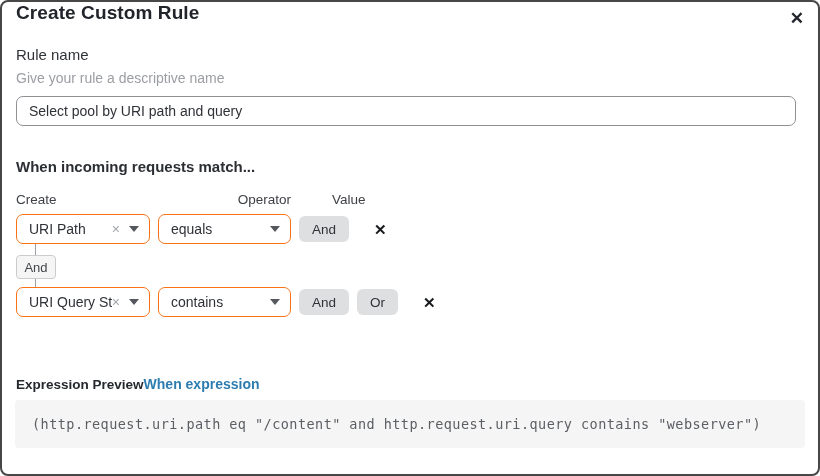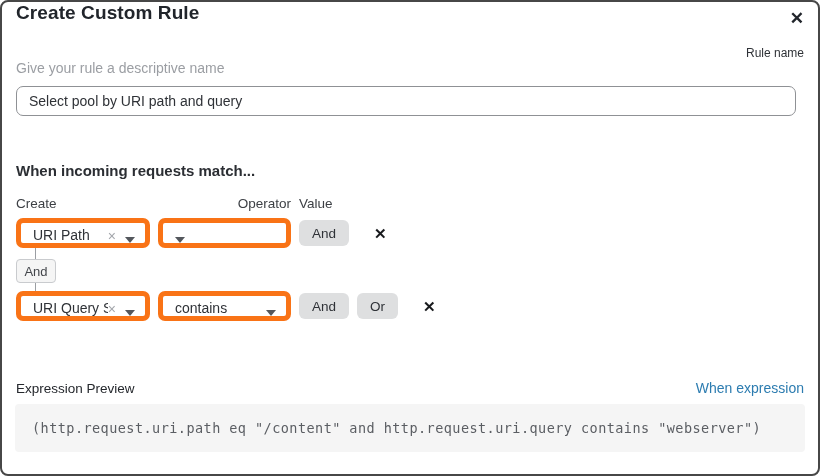--- a/index.html
+++ b/index.html
@@ -31,70 +31,70 @@
     padding: 2px;
   }
   .dialog-title {
     font-size: 19px;
     font-weight: 700;
     color: #21252b;
     letter-spacing: 0.1px;
   }
   .rule-name-label {
     margin-top: 22px;
-    font-size: 12px;
-    color: #2f3237;
-    text-align: right;
+    font-size: 15px;
+    color: #2f3237;
   }
   .rule-name-helper {
+    margin-top: 7px;
     font-size: 14px;
     color: #9b9ea3;
   }
   .text-input {
     height: 30px;
     border: 1px solid #8f9195;
     border-radius: 7px;
     padding: 8px 12px;
     font-size: 14px;
     color: #2f3237;
     font-family: "Liberation Sans", sans-serif;
     background: #fff;
     outline: none;
     width: 100%;
   }
   .rule-name-input { margin-top: 10px; width: calc(100% - 8px); display: block; }
   .match-heading {
-    margin-top: 46px;
+    margin-top: 32px;
     font-size: 15px;
     font-weight: 700;
     color: #2b2e33;
   }
   .labels-row {
     display: flex;
     gap: 8px;
     margin-top: 17px;
     font-size: 13.5px;
     color: #3d4045;
   }
   .label-field { width: 134px; }
   .label-operator { width: 133px; text-align: right; }
-  .label-value { flex: 1; }
+  .label-value { flex: 1; margin-left: 33px; }
   .condition-row {
     display: flex;
     gap: 8px;
     align-items: center;
     margin-top: 7px;
   }
   .select-box {
     height: 30px;
-    border: 5px solid #f97316;
+    border: 1px solid #f97316;
     border-radius: 7px;
     background: #fff;
     display: flex;
-    align-items: flex-end;
+    align-items: center;
     padding: 0 10px 0 12px;
     font-size: 14px;
     color: #2f3237;
     cursor: pointer;
     flex-shrink: 0;
   }
   .field-select { width: 134px; }
   .operator-select { width: 133px; }
   .select-text { flex: 1; white-space: nowrap; overflow: hidden; }
   .tag-remove {
@@ -158,22 +158,23 @@
     display: flex;
     align-items: center;
     justify-content: center;
     font-size: 13px;
     color: #43464b;
     cursor: pointer;
   }
   .expression-header {
     margin-top: 59px;
     display: flex;
-    justify-content: space-between;
-    align-items: center;
+    justify-content: flex-start;
+    align-items: center;
+    font-weight: bold;
   }
   .expression-label {
     font-size: 13.5px;
     color: #25282d;
   }
   .edit-expression-link {
     font-size: 14px;
     color: #2c7cb0;
     text-decoration: none;
     cursor: pointer;
@@ -214,20 +215,21 @@
     <div class="label-value">Value</div>
   </div>
 
   <div class="condition-row">
     <div class="select-box field-select">
       <span class="select-text">URI Path</span>
       <span class="tag-remove">×</span>
       <span class="caret"></span>
     </div>
     <div class="select-box operator-select">
+      <span class="select-text">equals</span>
       <span class="caret"></span>
     </div>
     <button class="logic-btn">And</button>
     <span class="delete-btn">✕</span>
   </div>
 
   <div class="connector-block">
     <div class="connector-line-top"></div>
     <div class="connector-badge">And</div>
     <div class="connector-line-bottom"></div>

